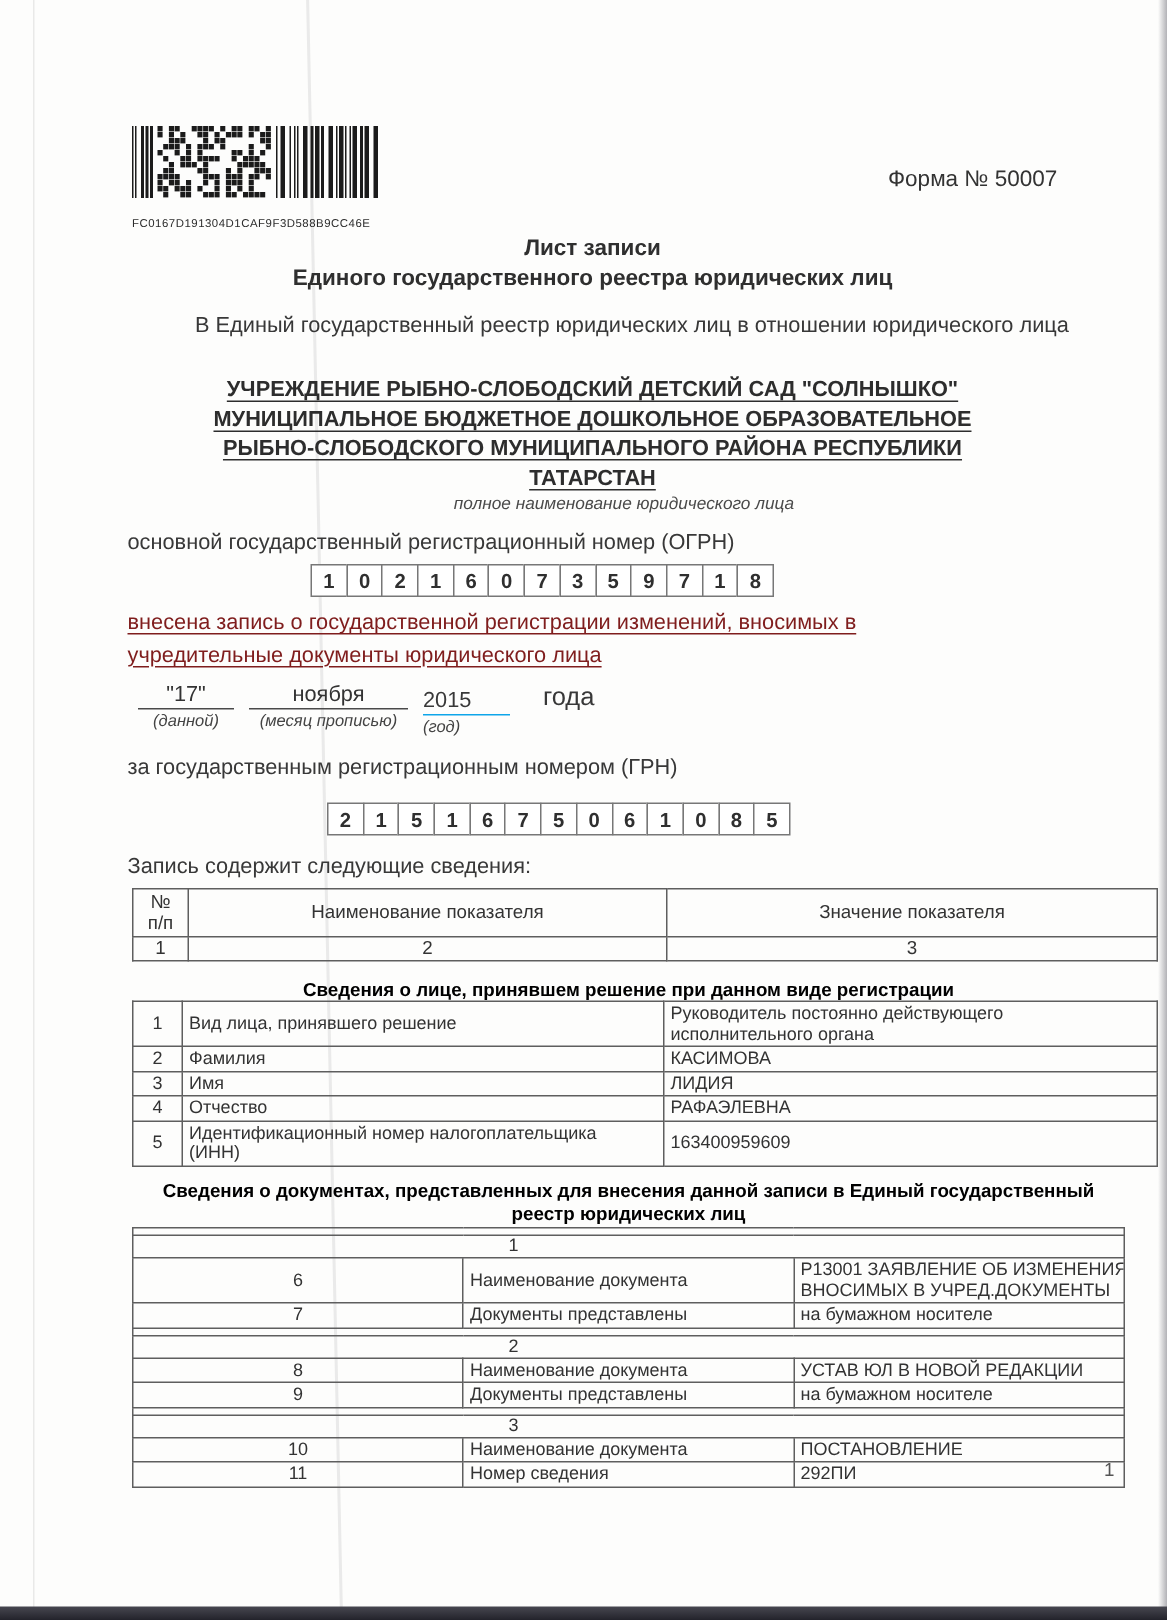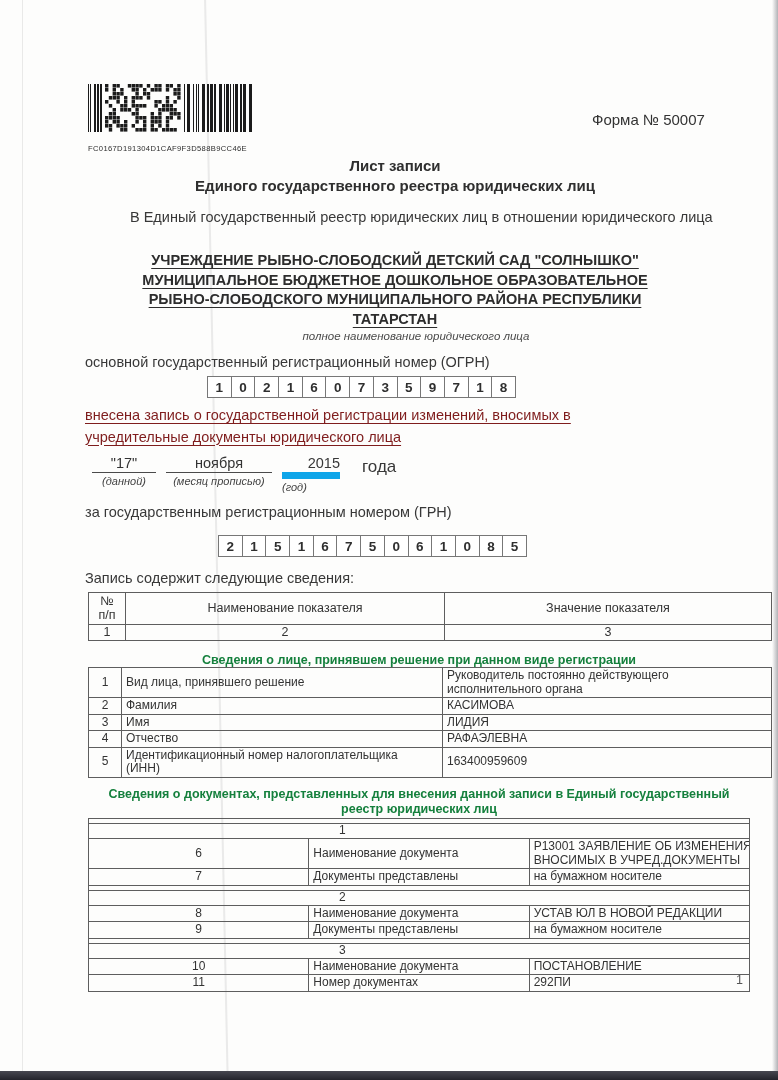--- a/index.html
+++ b/index.html
@@ -43,34 +43,34 @@
                 font-size:13.5px;font-weight:bold;color:#2f2f2f;}
   .digits .cell:first-child{margin-left:0;}
   
   .date-group{position:absolute;text-align:center;}
   .date-val{font-size:14.5px;color:#333;border-bottom:1px solid #4a4a4a;padding-bottom:1px;}
   .date-lbl{font-size:11px;font-style:italic;color:#444;margin-top:2px;}
   .dg-day{left:92px;top:455px;width:64px;}
   .dg-month{left:166px;top:455px;width:106px;}
   .dg-year{left:282px;top:455px;width:120px;text-align:left;}
   .dg-year .yline{display:flex;align-items:flex-end;}
-  .dg-year .u{border-bottom:7px solid #0ea5e9;width:58px;text-align:right;font-size:14.5px;padding-bottom:1px;}
+  .dg-year .u{border-bottom:1px solid #0ea5e9;width:58px;text-align:left;font-size:14.5px;padding-bottom:1px;}
   .dg-year .suffix{font-size:17px;margin-left:22px;padding-bottom:2px;}
   .dg-year .date-lbl{width:58px;}
   
   table{border-collapse:collapse;table-layout:fixed;width:662px;font-size:12px;line-height:13.5px;color:#333;}
   td{border:1px solid #5e5e5e;padding:1px 4px;vertical-align:middle;overflow:hidden;}
   .c1{width:30px;text-align:center;padding:1px 1px;}
   .c2{width:312px;}
   .c3{width:320px;}
   .header-table{position:absolute;left:88px;top:592px;font-size:12.5px;}
   .header-table td{text-align:center;padding:2px 3px;}
   .header-table .nums td{padding:0 3px;height:15px;}
   .section-title{position:absolute;left:88px;width:662px;text-align:center;
-                 font-size:12.5px;font-weight:bold;line-height:15px;color:#15803d;}
+                 font-size:12.5px;font-weight:bold;line-height:15px;color:#000000;}
   .sec1-title{top:653px;}
   .sec2-title{top:787px;}
   .table1{position:absolute;left:88px;top:667px;}
   .table2{position:absolute;left:88px;top:818px;}
   tr.thin td{height:4px;padding:0;border-left:1px solid #5e5e5e;border-right:1px solid #5e5e5e;}
   tr.sub td{position:relative;height:14px;padding:0;text-align:left;}
   tr.sub .subnum{position:absolute;left:250px;top:0;font-size:12px;color:#333;}
   .wrap250{display:inline-block;width:252px;vertical-align:top;}
   .wrap280{display:inline-block;width:282px;vertical-align:top;}
   .page-num{position:absolute;left:736px;top:973px;font-size:12.5px;color:#555;}
@@ -410,21 +410,21 @@
             <span class="subnum">3</span>
           </td>
     </tr>
     <tr>
       <td class="c1">10</td>
       <td class="c2">Наименование документа</td>
       <td class="c3">ПОСТАНОВЛЕНИЕ</td>
     </tr>
     <tr>
       <td class="c1">11</td>
-      <td class="c2">Номер документах</td>
+      <td class="c2">Номер сведения</td>
       <td class="c3">292ПИ</td>
     </tr>
   </tbody>
     </table>
 
   <div class="page-num">1</div>
 
   <div class="right-band"></div>
   <div class="bottom-strip"></div>
 </div>

